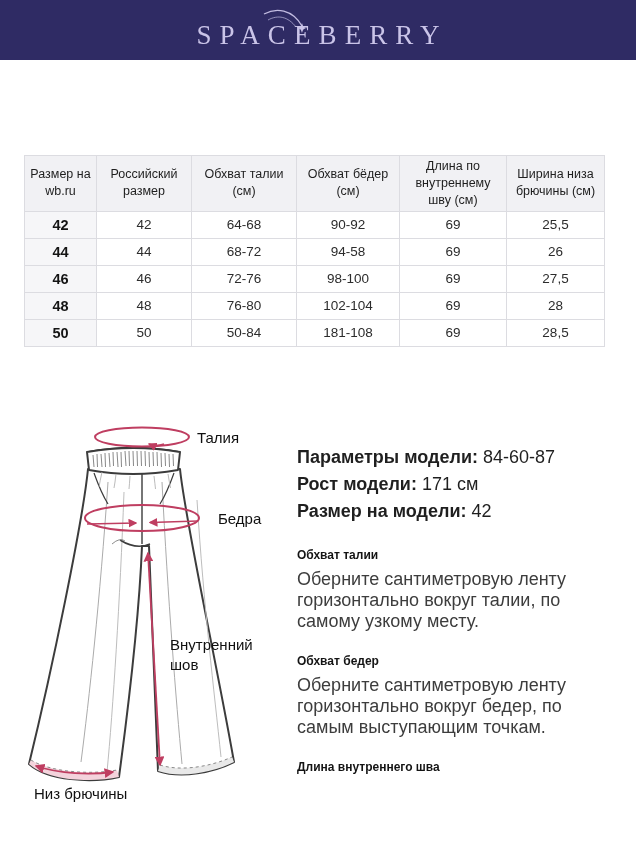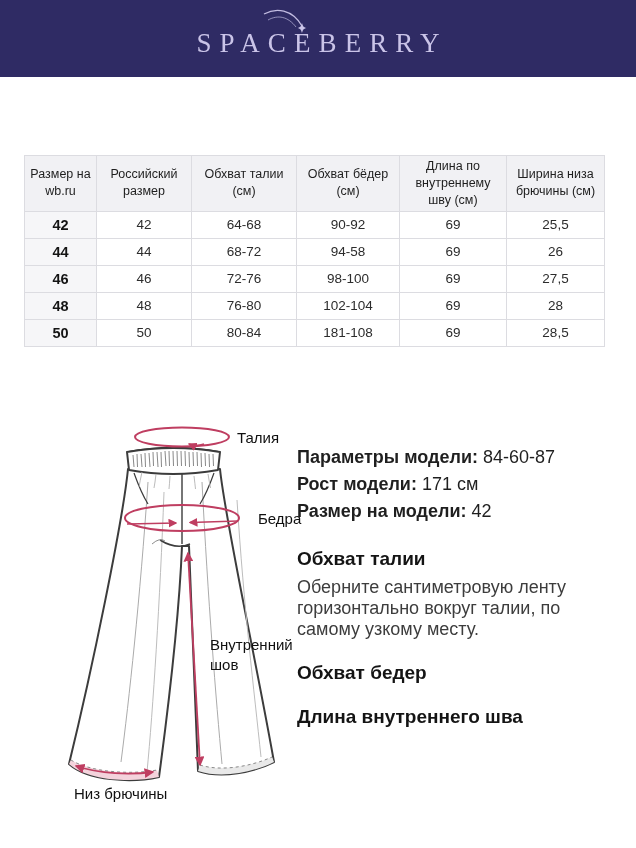--- a/index.html
+++ b/index.html
@@ -4,21 +4,21 @@
 <style>
   * { margin:0; padding:0; box-sizing:border-box; }
   html,body { background:#ffffff; }
   body { font-family:"Liberation Sans", sans-serif; }
   .page{
     position:relative; width:636px; height:848px; background:#ffffff;
     overflow:hidden; margin:0 auto;
   }
   
   .brand-band{
-    position:absolute; left:0; top:0; width:636px; height:77px;
+    position:absolute; left:0; top:0; width:636px; height:60px;
     background:#2f2b64; display:flex; align-items:center; justify-content:center;
   }
   .brand-logo{
     color:#cac4e8; font-family:"Liberation Serif", serif;
     font-size:27px; font-weight:400; letter-spacing:0.30em;
     text-indent:0.30em; margin-top:10px; user-select:none;
   }
   .comet{ position:absolute; left:calc(50% - 57px); top:7px; width:50px; height:36px; }
   
   .size-table{
@@ -34,34 +34,34 @@
     background:#f1f1f4; font-weight:400; height:55px; line-height:1.35;
     color:#1e1e1e;
   }
   .size-table tbody td{ height:27px; font-size:13.5px; color:#2c2c2c; background:#ffffff; }
   .size-table tbody td.first{
     background:#f6f6f8; font-weight:700; font-size:14.5px; color:#141414;
   }
   .c0{width:72px;} .c1{width:95px;} .c2{width:105px;}
   .c3{width:103px;} .c4{width:107px;} .c5{width:98px;}
   
-  .diagram{ position:absolute; left:0px; top:410px; width:315px; height:410px;padding-left:40px; }
+  .diagram{ position:absolute; left:0px; top:410px; width:315px; height:410px; }
   .diagram svg{ display:block; }
   .diagram-label{
     font-family:"Liberation Sans", sans-serif; font-size:15px; font-weight:500;
     fill:#101010;
   }
   
   .info-col{ position:absolute; left:297px; top:444px; width:312px; color:#1f1f1f; }
   .model-params{ font-size:18px; line-height:27px; }
   .model-params .row b{ font-weight:700; }
   .measure-sections{ margin-top:23px; }
   .measure-section{ margin-bottom:22px; }
   .measure-section h3{
-    font-size:19px; font-weight:700; color:#141414; margin:0 0 7px 0;
+    font-size:12px; font-weight:700; color:#141414; margin:0 0 7px 0;
   }
   .measure-section p{
     font-size:18px; line-height:21px; color:#3d3d3d; margin:0; max-width:308px;
   }
 </style>
 </head>
 <body>
 
 <div class="page">
 
@@ -122,21 +122,21 @@
         <td class="first">48</td>
         <td>48</td>
         <td>76-80</td>
         <td>102-104</td>
         <td>69</td>
         <td>28</td>
       </tr>
       <tr>
         <td class="first">50</td>
         <td>50</td>
-        <td>80-84</td>
+        <td>50-84</td>
         <td>181-108</td>
         <td>69</td>
         <td>28,5</td>
       </tr>
     </tbody>
   </table>
 
   <div class="diagram">
     <svg width="315" height="410" viewBox="10 410 315 410" fill="none">
       <defs>
@@ -215,20 +215,21 @@
       </div>
     </div>
 
     <div class="measure-sections">
       <div class="measure-section">
         <h3>Обхват талии</h3>
         <p>Оберните сантиметровую ленту горизонтально вокруг талии, по самому узкому месту.</p>
       </div>
       <div class="measure-section">
         <h3>Обхват бедер</h3>
+        <p>Оберните сантиметровую ленту горизонтально вокруг бедер, по самым выступающим точкам.</p>
       </div>
       <div class="measure-section">
         <h3>Длина внутреннего шва</h3>
       </div>
     </div>
   </div>
 
 </div>
 
 </body></html>

